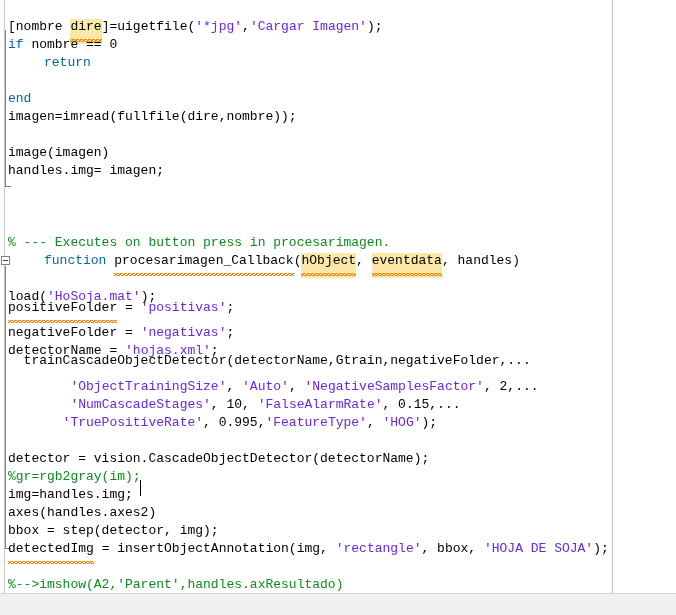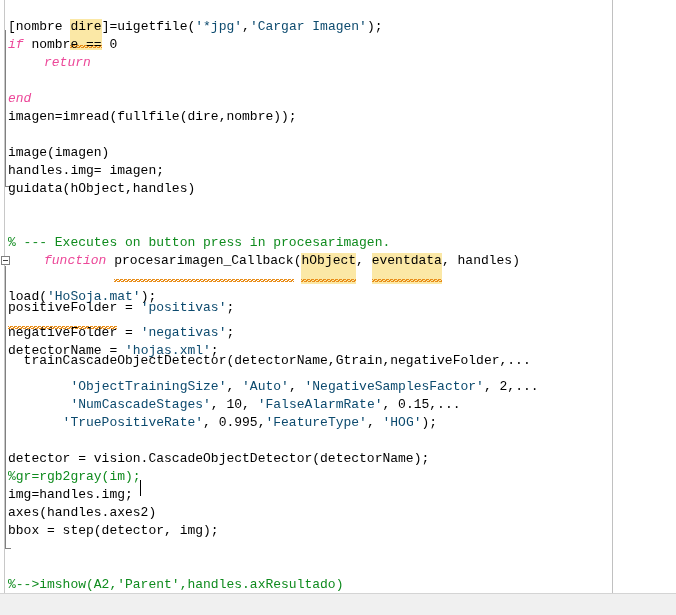--- a/index.html
+++ b/index.html
@@ -65,41 +65,41 @@
     position: absolute;
     left: 8px;
     height: 18px;
     line-height: 18px;
     white-space: pre;
     font-size: 13px;
     color: #000000;
   }
 
   
-  .kw      { color: #ec4899; font-style: italic; }
-  .str     { color: #0c4a6e; }
+  .kw      { color: #0369a1; }
+  .str     { color: #6d28d9; }
   .cmt     { color: #0f8b1e; }
   .plain   { color: #000000; }
 
   
   .hl {
     background: #fbe8a6;
     border-bottom: 2px solid transparent;
   }
   
   .sq {
     background-image: repeating-linear-gradient(
       135deg,
       #e88d1a 0px, #e88d1a 1px,
       transparent 1px, transparent 2px
     );
     background-repeat: repeat-x;
     background-size: 4px 3px;
     background-position: left bottom;
-    padding-bottom: 14px;
+    padding-bottom: 8px;
   }
 
   
   .fold-line {
     position: absolute;
     width: 1px;
     background: #808080;
   }
   .fold-foot {
     position: absolute;
@@ -156,21 +156,20 @@
 
     <div class="line" style="top:90px;"><span class="kw">end</span></div>
 
     <div class="line" style="top:108px;"><span class="plain">imagen=imread(fullfile(dire,nombre));</span></div>
 
 
     <div class="line" style="top:144px;"><span class="plain">image(imagen)</span></div>
 
     <div class="line" style="top:162px;"><span class="plain">handles.img= imagen;</span></div>
 
-    <div class="line" style="top:180px;"><span class="plain">guidata(hObject,handles)</span></div>
 
     <div class="line" style="top:234px;"><span class="cmt">% --- Executes on button press in procesarimagen.</span></div>
 
     <div class="line" style="top:252px;margin-left:36px;"><span class="kw">function</span><span class="plain"> </span><span class="plain sq">procesarimagen_Callback</span><span class="plain">(</span><span class="hl sq">hObject</span><span class="plain">, </span><span class="hl sq">eventdata</span><span class="plain">, </span><span class="plain">handles</span><span class="plain">)</span></div>
 
     <div class="line" style="top:288px;"><span class="plain">load(</span><span class="str">'HoSoja.mat'</span><span class="plain">);</span></div>
 
     <div class="line" style="top:299px;"><span class="plain sq">positiveFolder</span><span class="plain"> = </span><span class="str">'positivas'</span><span class="plain">;</span></div>
 
     <div class="line" style="top:324px;"><span class="plain">negativeFolder</span><span class="plain"> = </span><span class="str">'negativas'</span><span class="plain">;</span></div>
@@ -188,20 +187,21 @@
     <div class="line" style="top:450px;"><span class="plain">detector = vision.CascadeObjectDetector(detectorName);</span></div>
 
     <div class="line" style="top:468px;"><span class="cmt">%gr=rgb2gray(im);</span></div>
 
     <div class="line" style="top:486px;"><span class="plain">img=handles.img;</span></div>
 
     <div class="line" style="top:504px;"><span class="plain">axes(handles.axes2)</span></div>
 
     <div class="line" style="top:522px;text-align:right;"><span class="plain">bbox = step(detector, img);</span></div>
 
+    <div class="line" style="top:540px;"><span class="plain sq">detectedImg</span><span class="plain"> = insertObjectAnnotation(img, </span><span class="str">'rectangle'</span><span class="plain">, bbox, </span><span class="str">'HOJA DE SOJA'</span><span class="plain">);</span></div>
 
 
     <div class="line" style="top:576px;"><span class="cmt">%--&gt;imshow(A2,'Parent',handles.axResultado)</span></div>
 
     <div class="caret" style="left:140px; top:480px; height:16px;"></div>
 
   </div>
 
   <div class="bottom-strip"></div>
 

